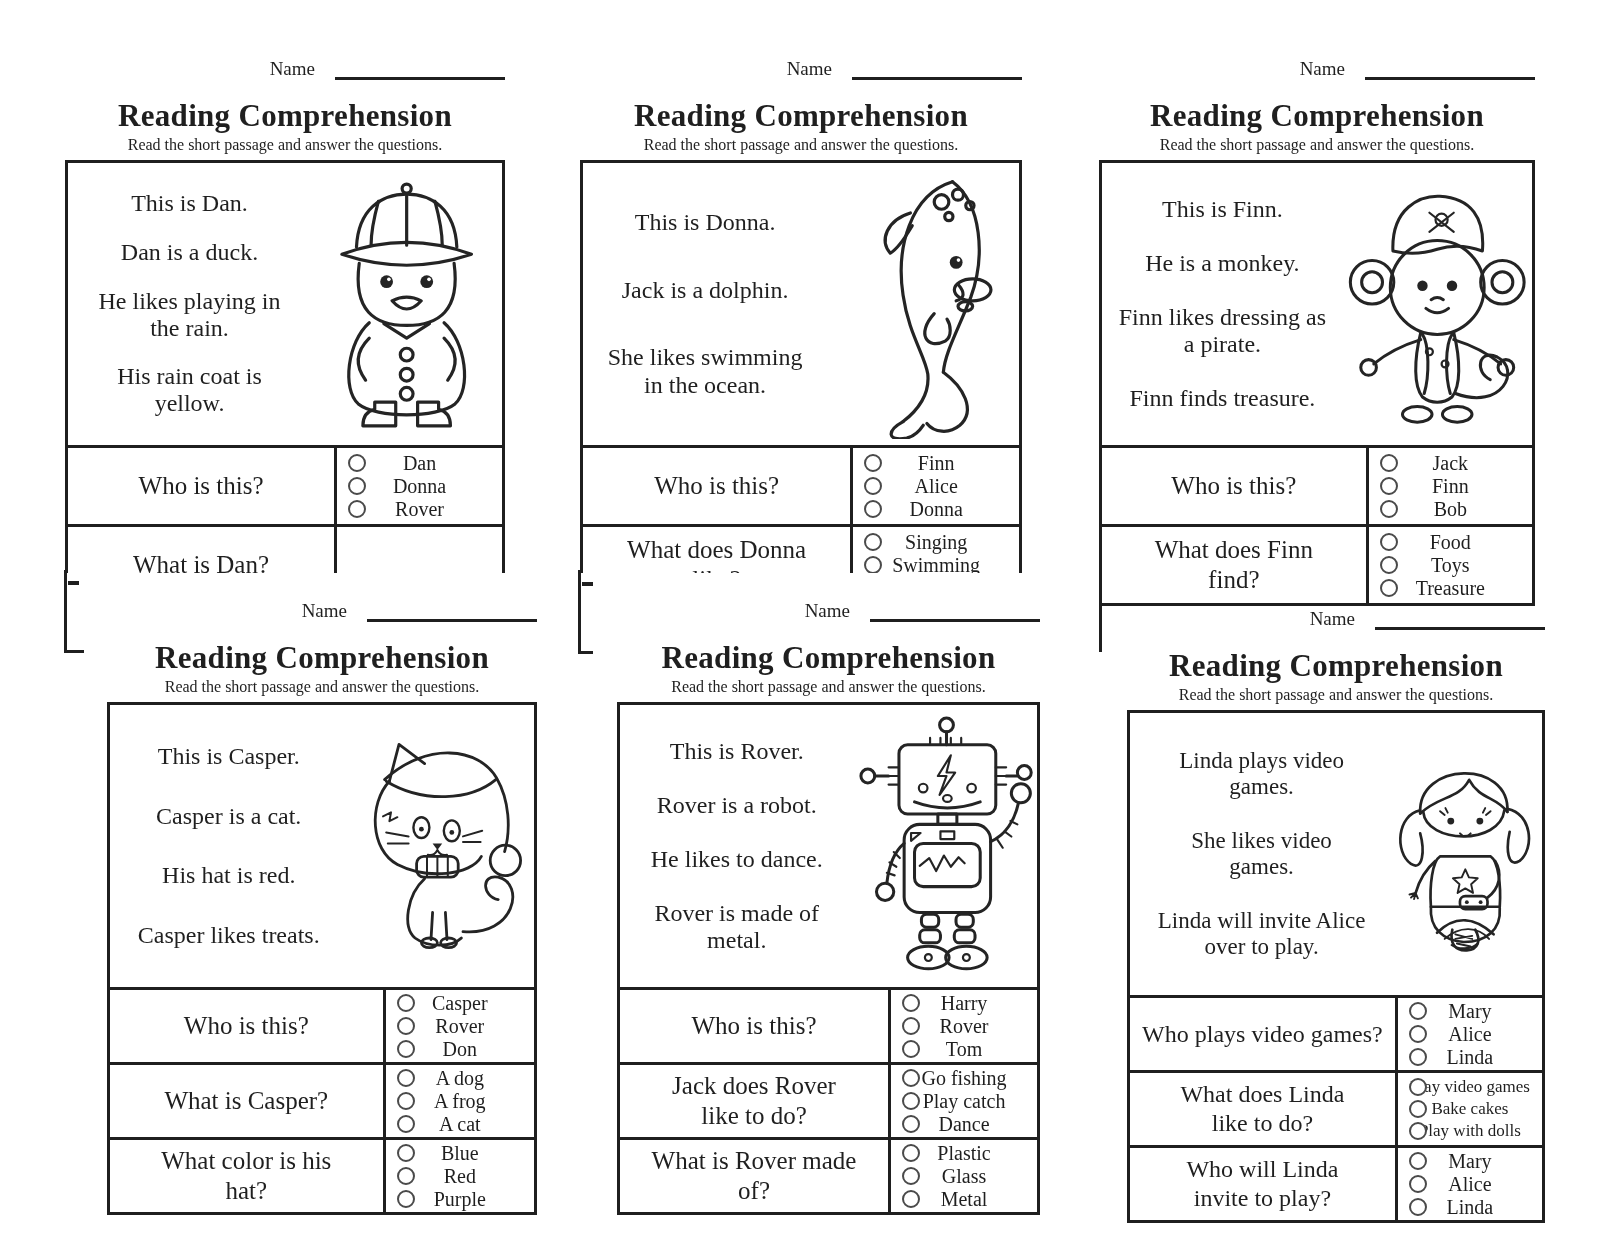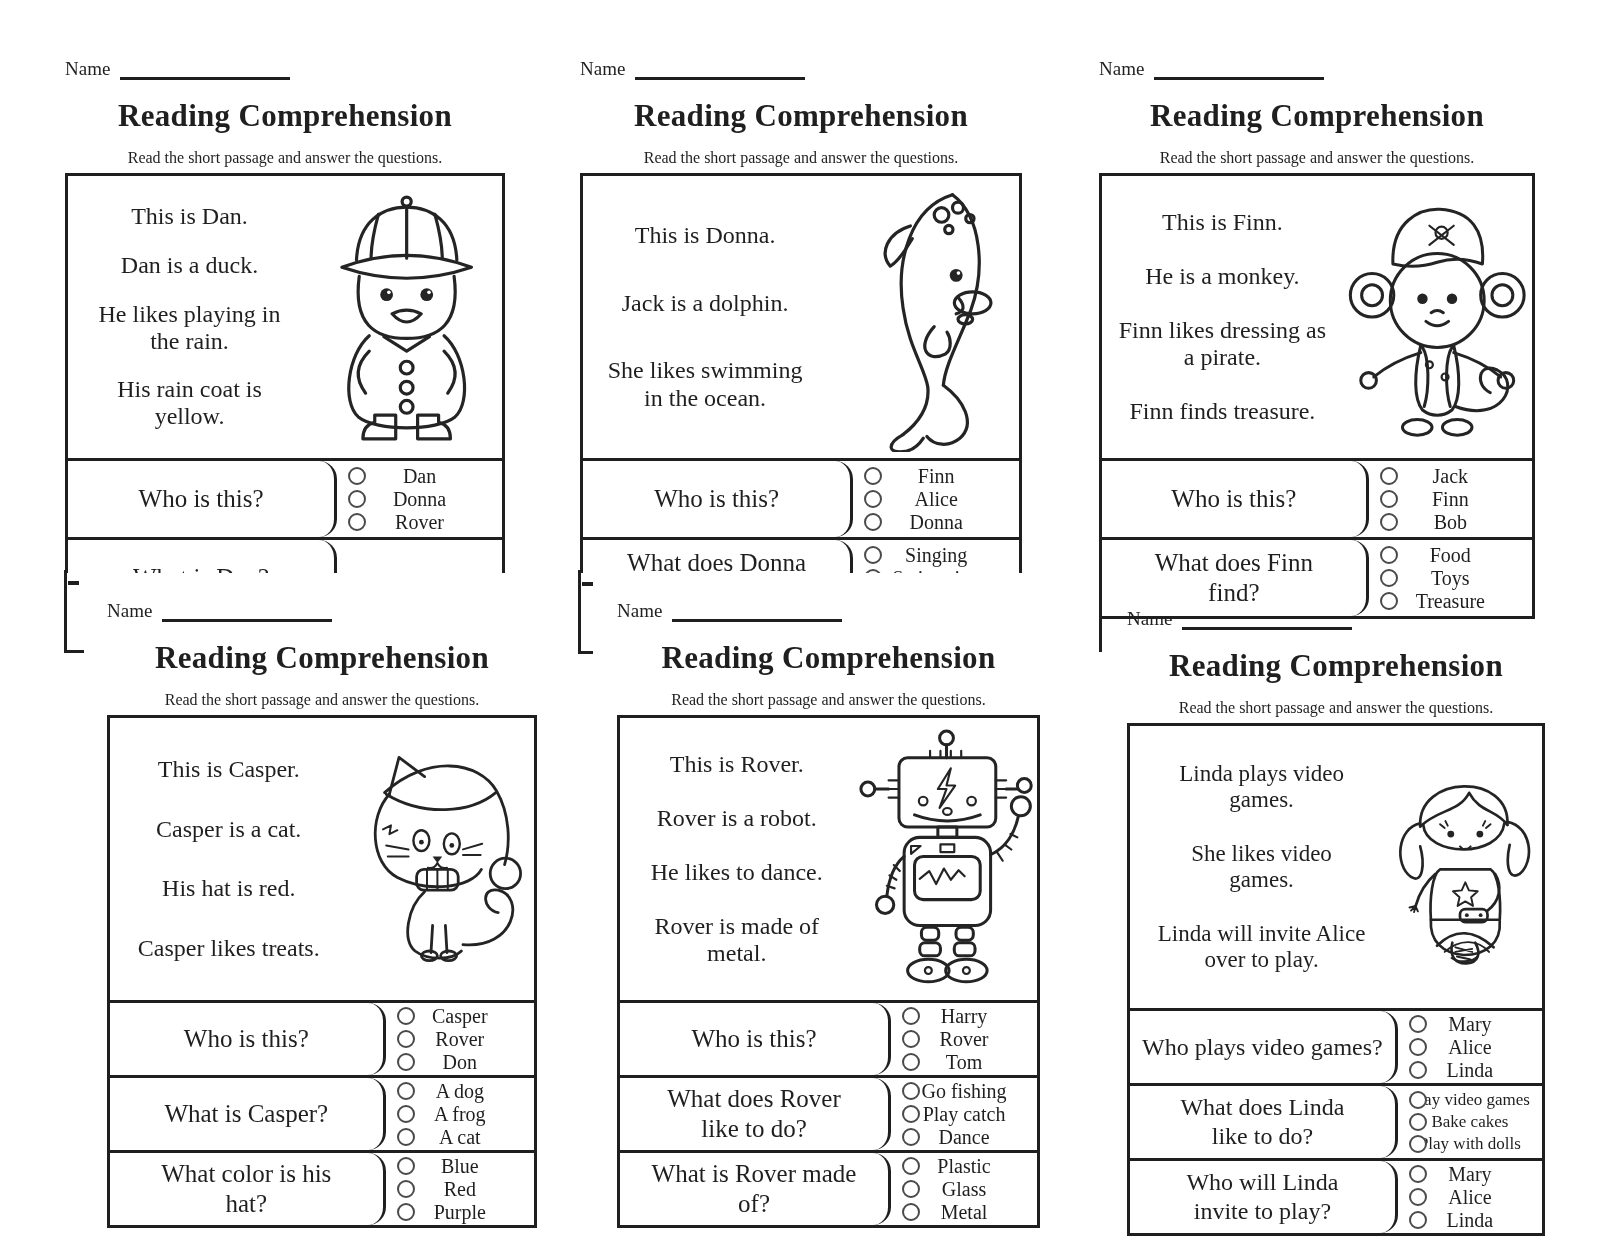--- a/index.html
+++ b/index.html
@@ -1,37 +1,37 @@
 <!DOCTYPE html>
 <html><head>
 <meta charset="utf-8">
 <title>Reading Comprehension Worksheets</title>
 <style>
   html,body{margin:0;padding:0;background:#ffffff;}
   .canvas{position:relative;width:1600px;height:1240px;background:#ffffff;overflow:hidden;
           font-family:"Liberation Serif","DejaVu Serif",serif;color:#1f1f1f;}
   .card{position:absolute;background:transparent;}
   .clip{overflow:hidden;}
-  .name-row{display:flex;justify-content:flex-start;align-items:flex-end;gap:10px;margin-top:14px;height:26px;font-size:19px;}
+  .name-row{display:flex;justify-content:flex-end;align-items:flex-end;gap:20px;margin-top:14px;height:26px;font-size:19px;}
   .r2 .name-row{margin-top:24px;}
   .name-line{display:inline-block;width:170px;height:18px;border-bottom:3px solid #1f1f1f;}
   .title{text-align:center;font-weight:bold;font-size:31px;line-height:36px;margin-top:18px;letter-spacing:.3px;}
-  .subtitle{text-align:center;font-size:16px;margin-top:15px;}
+  .subtitle{text-align:center;font-size:16px;margin-top:2px;}
   .sheet{border:3px solid #1f1f1f;margin-top:6px;background:#fff;}
   .passage{display:flex;height:282px;}
   .passage-text{width:56%;display:flex;flex-direction:column;justify-content:space-evenly;align-items:center;
                 text-align:center;font-size:24px;line-height:1.13;padding:6px 0;}
   #c6 .passage-text{width:60%;font-size:23px;margin-left:8px;}
   .passage-text p{margin:0;}
   .passage-text span{display:block;white-space:nowrap;}
   .illustration{flex:1;display:flex;align-items:center;justify-content:center;overflow:hidden;}
   .qrow{display:flex;border-top:3px solid #1f1f1f;height:76px;}
   .r2 .qrow{height:72px;}
   .qcell{width:62%;border-right:3px solid #1f1f1f;display:flex;flex-direction:column;justify-content:center;
-         align-items:center;font-size:25px;line-height:1.2;padding:0 2px;box-sizing:border-box;border-radius:18px;}
+         align-items:center;font-size:25px;line-height:1.2;padding:0 2px;box-sizing:border-box;}
   .r2 .qcell{width:65%;}
   #c6 .qcell{font-size:24px;}
   .qcell span{display:block;white-space:nowrap;}
   .opts{flex:1;display:flex;flex-direction:column;justify-content:center;padding:3px 4px;}
   .opt{position:relative;height:23px;display:flex;align-items:center;}
   .radio{position:absolute;left:7px;top:50%;transform:translateY(-50%);width:14px;height:14px;
          border:2px solid #4a4a4a;border-radius:50%;background:#fff;}
   .opt-label{width:100%;text-align:center;font-size:20px;white-space:nowrap;}
   #c6 .small .opt-label{font-size:17px;}
   .frag{position:absolute;background:#1f1f1f;}
@@ -503,21 +503,21 @@
               <span class="opt-label">Rover</span>
             </div>
           <div class="opt">
               <span class="radio"></span>
               <span class="opt-label">Tom</span>
             </div>
         </div>
       </div>
       <div class="qrow">
         <div class="qcell">
-          <span>What does Rover</span>
+          <span>Jack does Rover</span>
             <span>like to do?</span>
         </div>
         <div class="opts">
           <div class="opt">
               <span class="radio"></span>
               <span class="opt-label">Go fishing</span>
             </div>
           <div class="opt">
               <span class="radio"></span>
               <span class="opt-label">Play catch</span>

